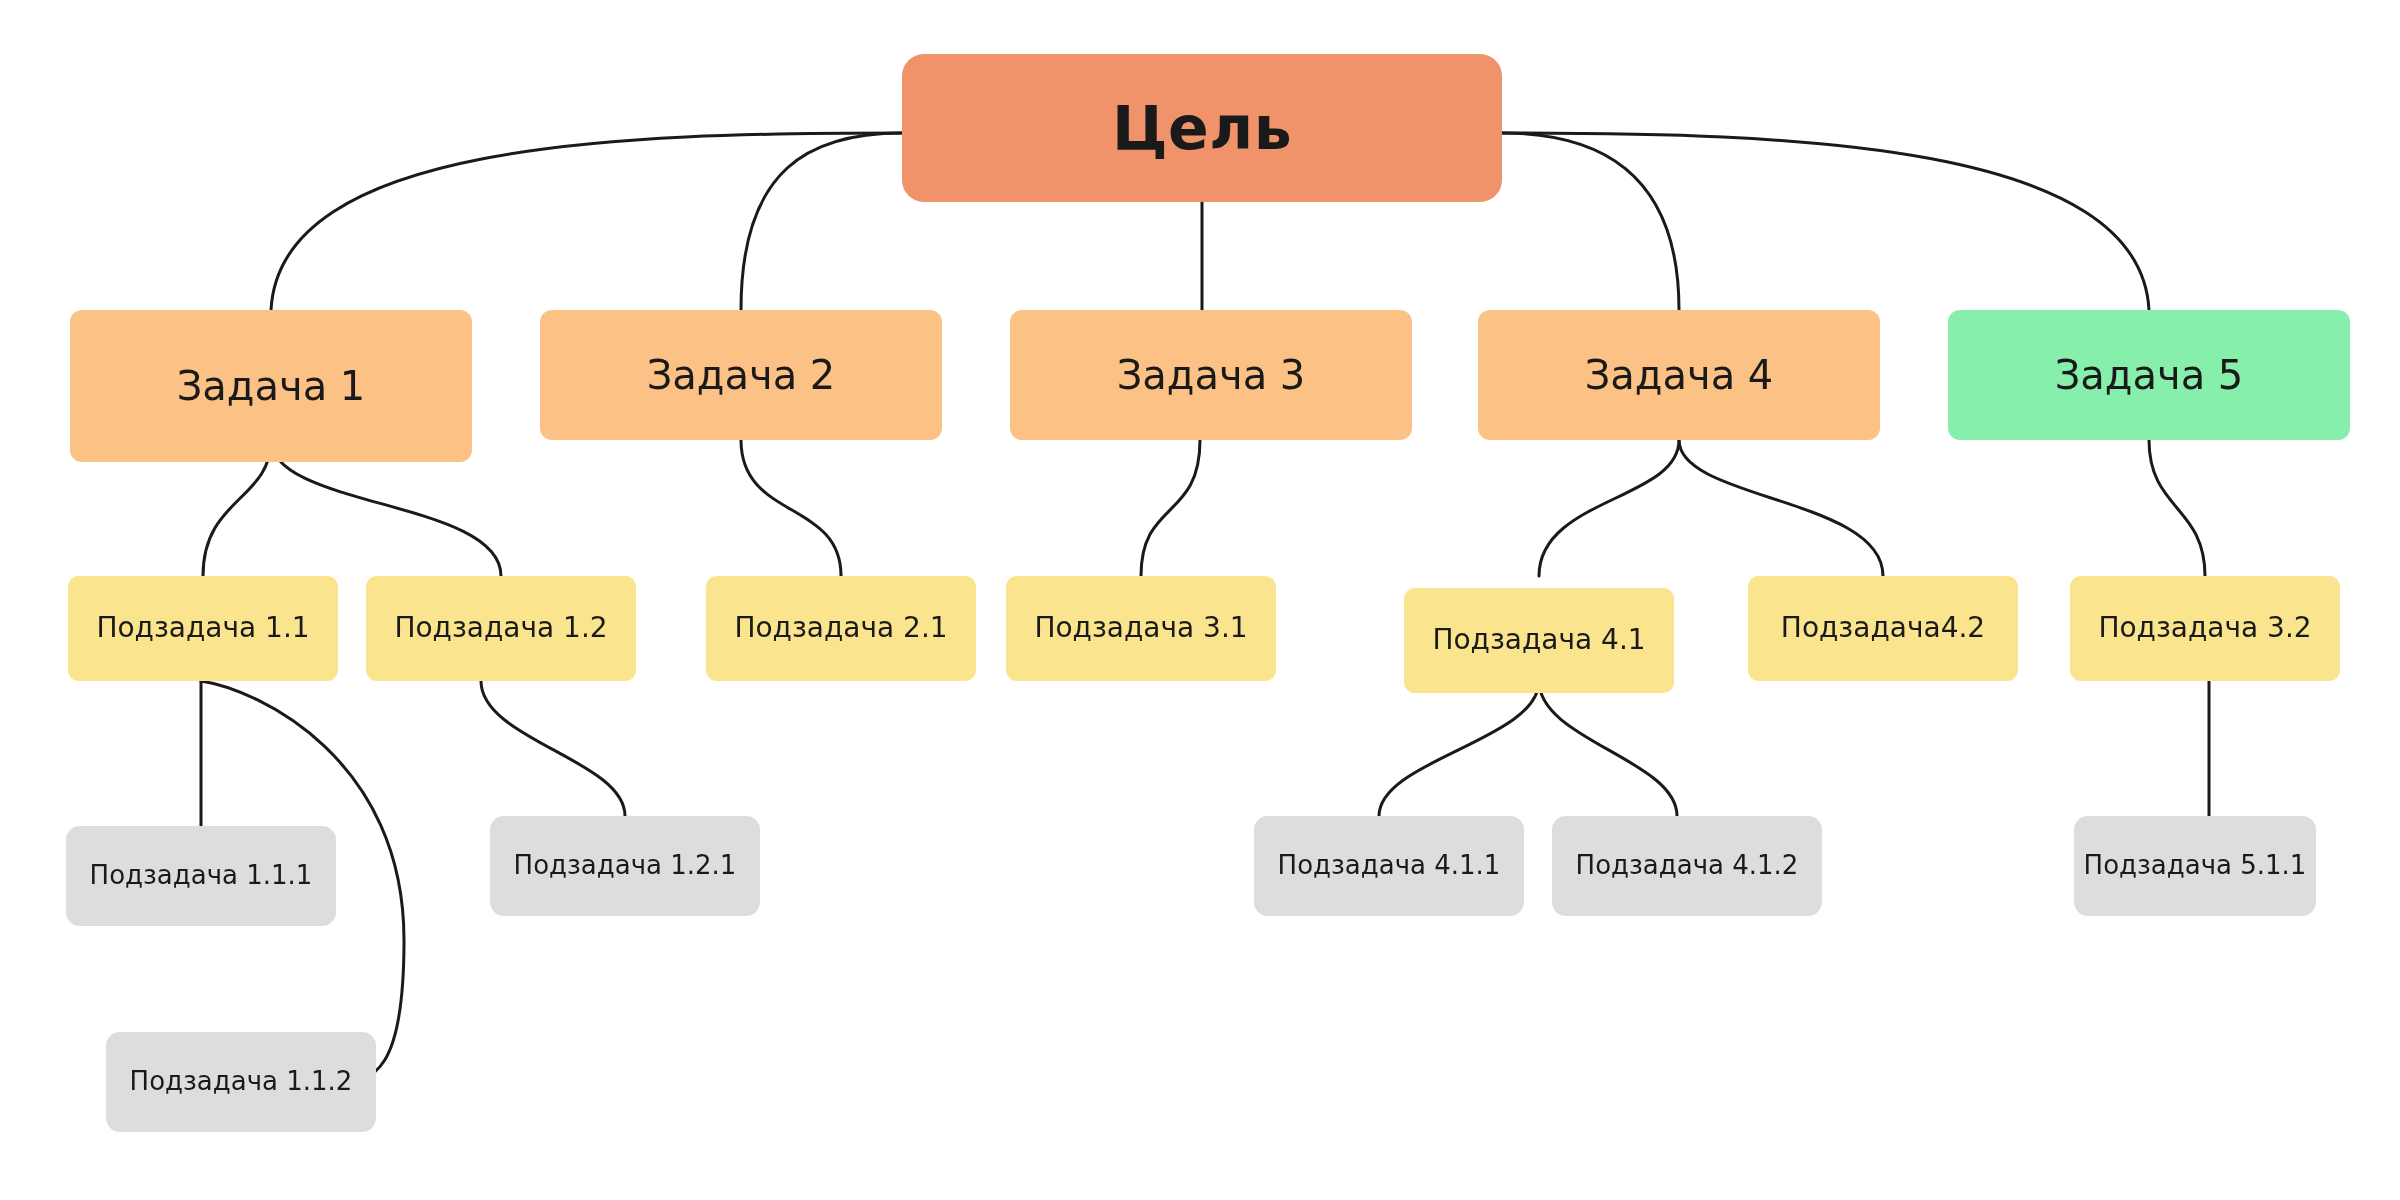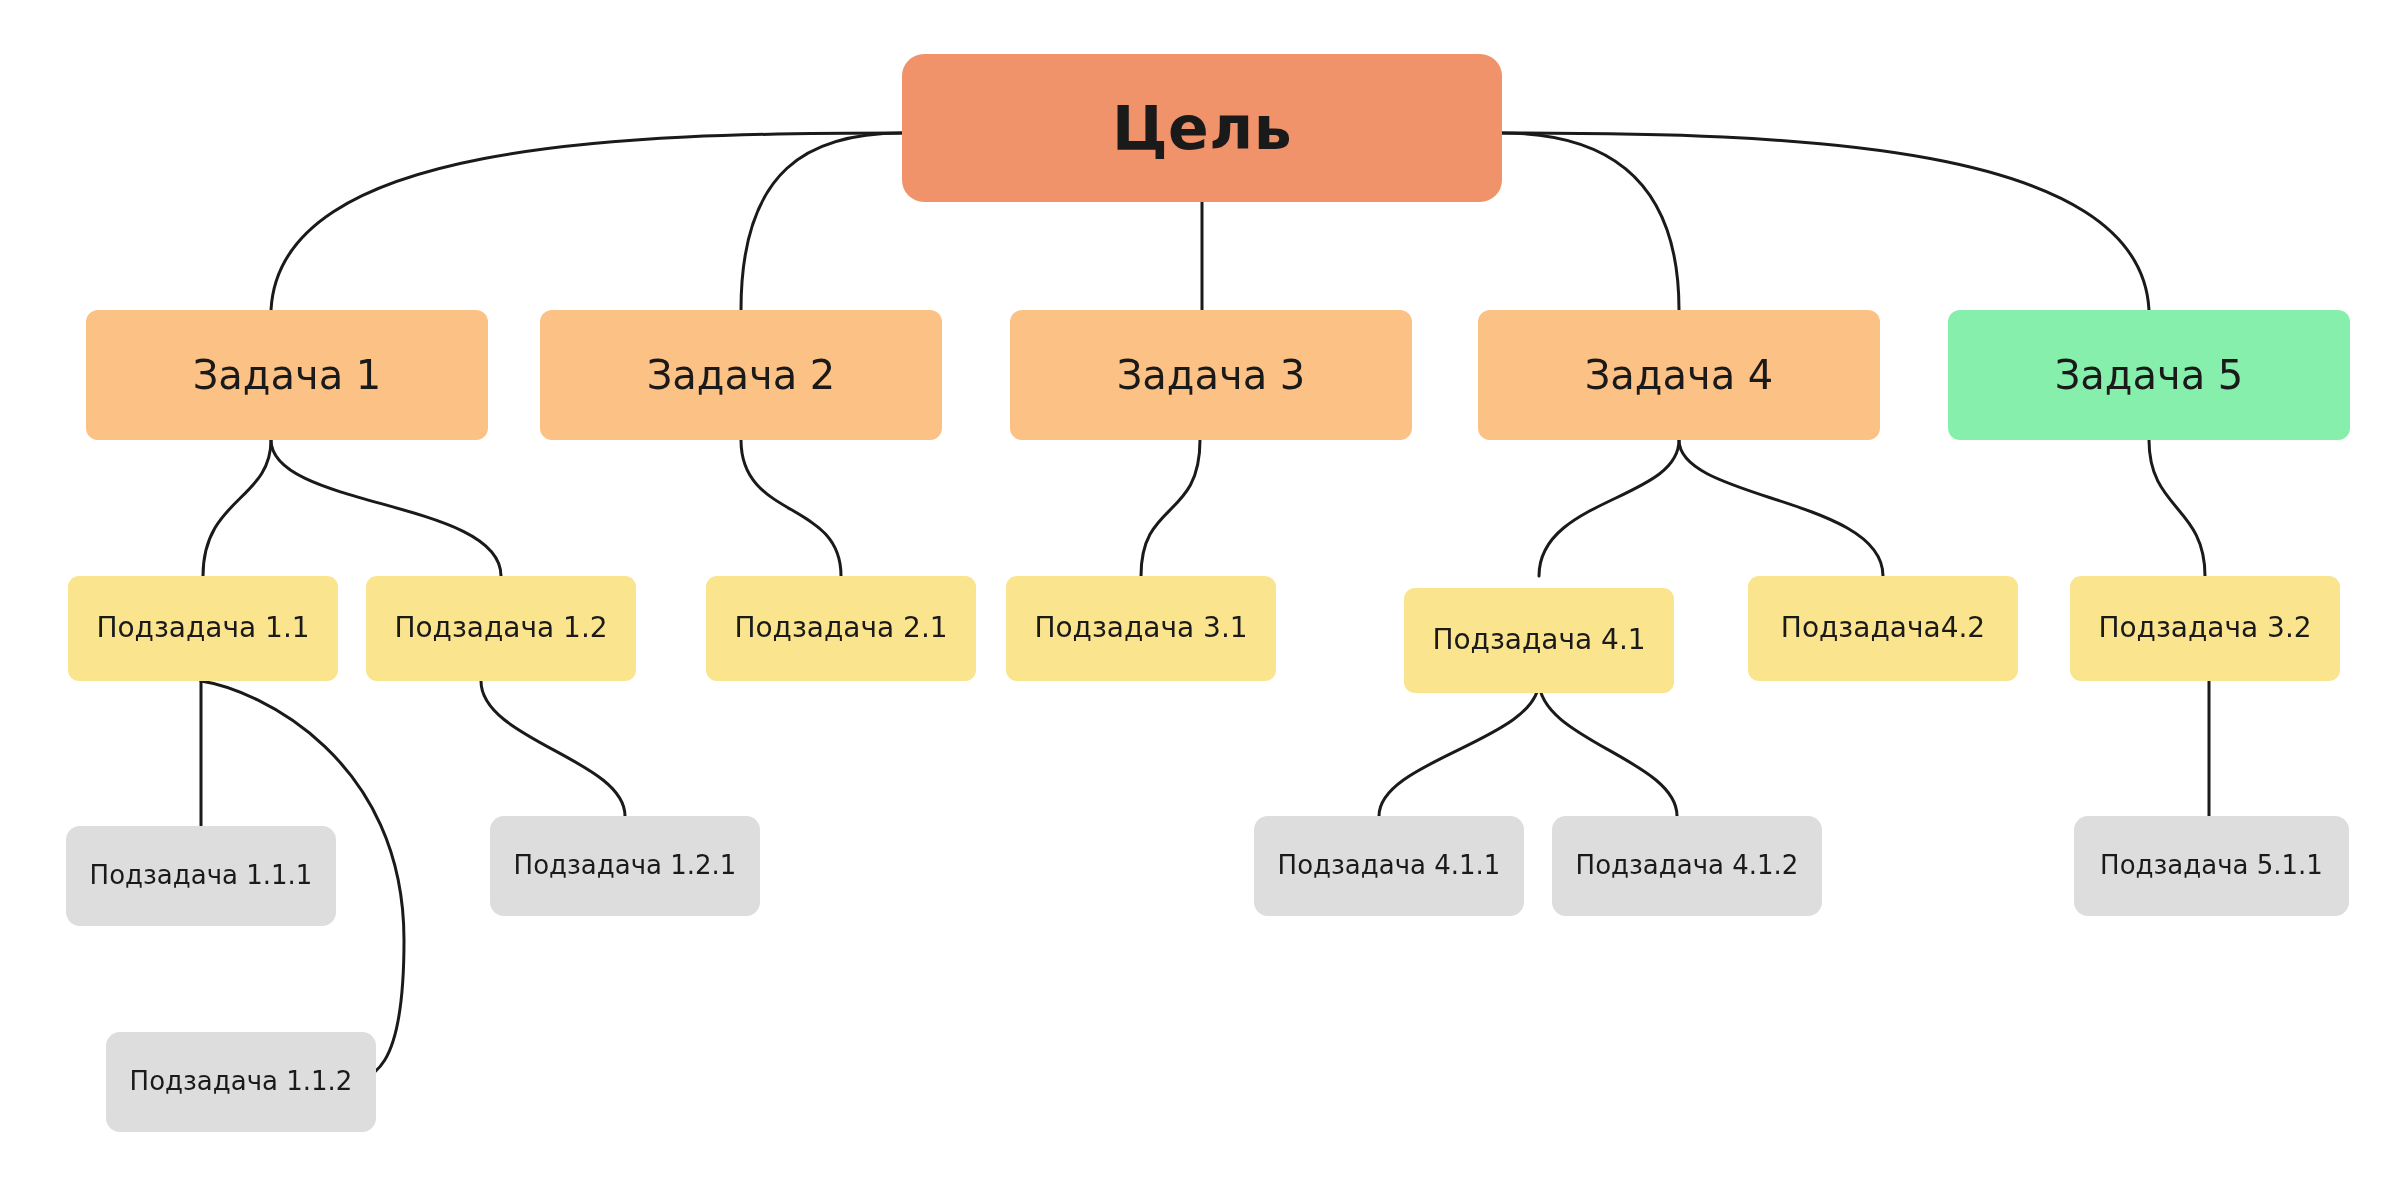--- a/index.html
+++ b/index.html
@@ -85,21 +85,21 @@
       <path d="M 201 681 C 260 690 404 760 404 940 C 404 1070 375 1083 336 1083" fill="none" stroke="#1a1a1a" stroke-width="3" stroke-linecap="round"></path>
       <path d="M 481 681 C 481 740 625 760 625 816" fill="none" stroke="#1a1a1a" stroke-width="3" stroke-linecap="round"></path>
       <path d="M 1539 681 C 1539 740 1379 760 1379 816" fill="none" stroke="#1a1a1a" stroke-width="3" stroke-linecap="round"></path>
       <path d="M 1539 681 C 1539 740 1677 760 1677 816" fill="none" stroke="#1a1a1a" stroke-width="3" stroke-linecap="round"></path>
       <path d="M 2209 681 L 2209 816" fill="none" stroke="#1a1a1a" stroke-width="3" stroke-linecap="round"></path>
     </svg>
   <div id="nodes">
       <div class="node root" style="left: 902px; top: 54px; width: 600px; height: 148px; background: rgb(240, 146, 106);">
         <span>Цель</span>
       </div>
-      <div class="node task" style="left: 70px; top: 310px; width: 402px; height: 130px; background: rgb(252, 193, 132); margin-left: 16px;">
+      <div class="node task" style="left: 70px; top: 310px; width: 402px; height: 152px; background: rgb(252, 193, 132);">
         <span>Задача 1</span>
       </div>
       <div class="node task" style="left: 540px; top: 310px; width: 402px; height: 130px; background: rgb(252, 193, 132);">
         <span>Задача 2</span>
       </div>
       <div class="node task" style="left: 1010px; top: 310px; width: 402px; height: 130px; background: rgb(252, 193, 132);">
         <span>Задача 3</span>
       </div>
       <div class="node task" style="left: 1478px; top: 310px; width: 402px; height: 130px; background: rgb(252, 193, 132);">
         <span>Задача 4</span>
@@ -136,17 +136,17 @@
       </div>
       <div class="node leaf" style="left: 490px; top: 816px; width: 270px; height: 100px; background: rgb(221, 221, 221);">
         <span>Подзадача 1.2.1</span>
       </div>
       <div class="node leaf" style="left: 1254px; top: 816px; width: 270px; height: 100px; background: rgb(221, 221, 221);">
         <span>Подзадача 4.1.1</span>
       </div>
       <div class="node leaf" style="left: 1552px; top: 816px; width: 270px; height: 100px; background: rgb(221, 221, 221);">
         <span>Подзадача 4.1.2</span>
       </div>
-      <div class="node leaf" style="left: 2074px; top: 816px; width: 275px; height: 100px; background: rgb(221, 221, 221);">
+      <div class="node leaf" style="left: 2074px; top: 816px; width: 242px; height: 100px; background: rgb(221, 221, 221);">
         <span>Подзадача 5.1.1</span>
       </div>
     </div>
 </div>
 
 </body></html>

